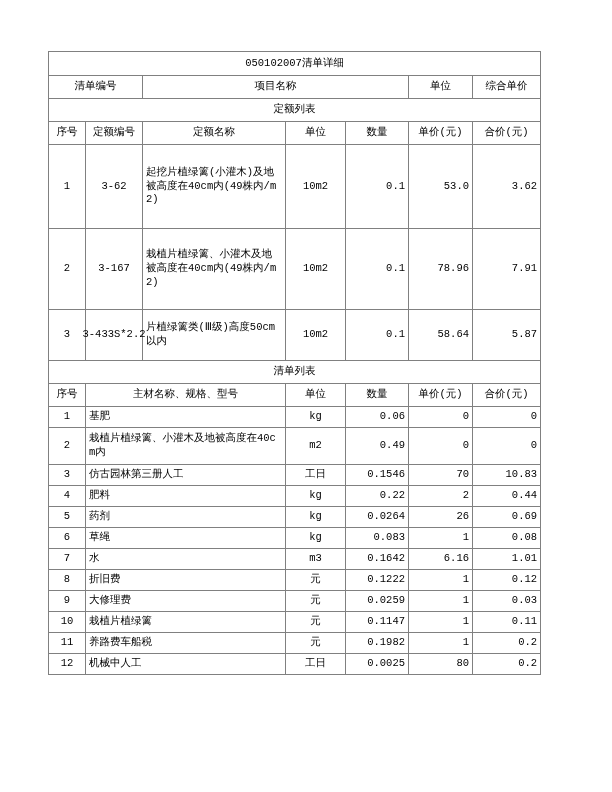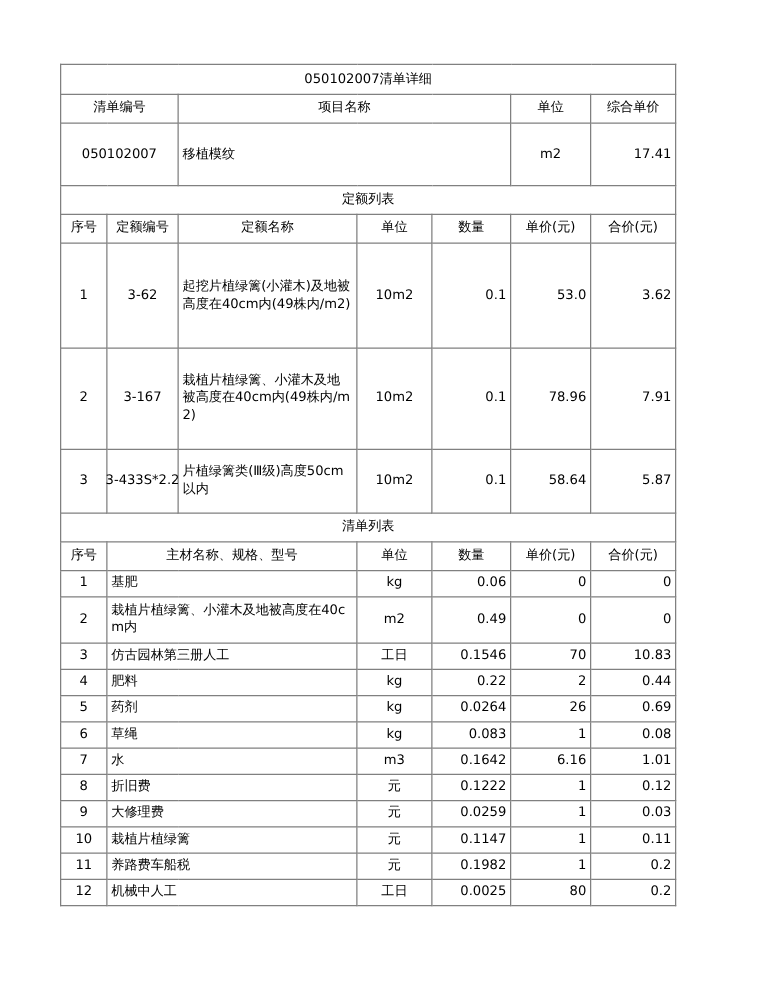--- a/index.html
+++ b/index.html
@@ -20,20 +20,21 @@
     left: 48px;
     top: 51px;
     width: 492px;
   }
   table.detail {
     border-collapse: collapse;
     table-layout: fixed;
     width: 492px;
     font-size: 10.5px;
     line-height: 1.32;
+    font-family: Liberation Mono, monospace;
   }
   table.detail td {
     border: 1px solid #808080;
     padding: 1px 3px;
     vertical-align: middle;
     overflow: visible;
     word-break: break-all;
   }
   td.c { text-align: center; }
   td.l { text-align: left; }
@@ -81,26 +82,20 @@
       <td class="c" colspan="7">050102007清单详细</td>
     </tr>
 
     <tr class="rh-head">
       <td class="c" colspan="2">清单编号</td>
       <td class="c" colspan="3">项目名称</td>
       <td class="c">单位</td>
       <td class="c">综合单价</td>
     </tr>
 
-    <tr class="rh-item">
-      <td class="c" colspan="2">050102007</td>
-      <td class="l" colspan="3">移植模纹</td>
-      <td class="c">m2</td>
-      <td class="r">17.41</td>
-    </tr>
 
     <tr class="rh-sec">
       <td class="sec" colspan="7">定额列表</td>
     </tr>
 
     <tr class="rh-head">
       <td class="c">序号</td>
       <td class="c">定额编号</td>
       <td class="c">定额名称</td>
       <td class="c">单位</td>

